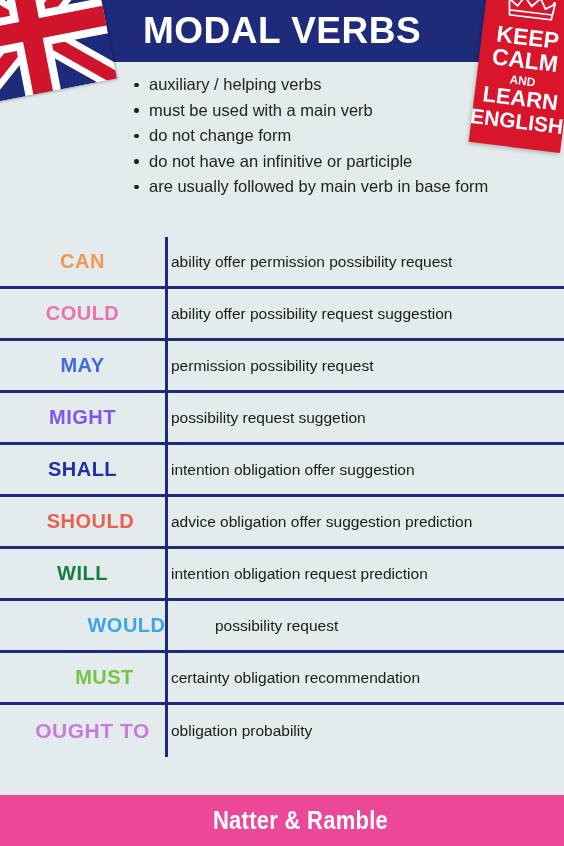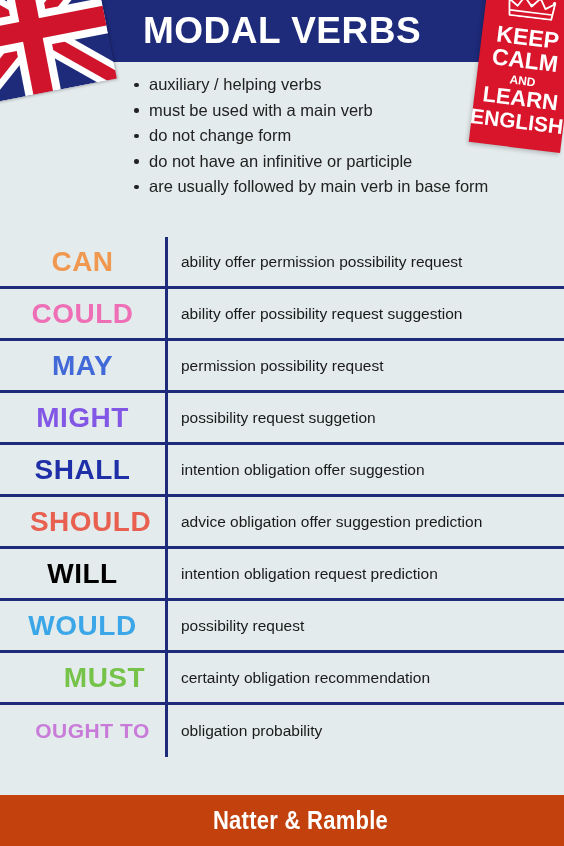--- a/index.html
+++ b/index.html
@@ -109,49 +109,49 @@
     position:relative;
     display:flex;
     align-items:center;
     height:52px;
     border-bottom:3px solid #1e2a7a;
   }
   .modal-row:last-child { border-bottom:none; }
   .modal-name {
     width:165px;
     flex:0 0 165px;
-    font-size:28px;
+    font-size:20px;
     font-weight:bold;
     text-align:center;
     letter-spacing:0.5px;
     white-space:nowrap;
   }
   .modal-name.small { font-size:21px;padding-left:20px; }
   .modal-uses {
     flex:1 1 auto;
-    padding-left:16px;
+    padding-left:6px;
     font-size:15.5px;
     color:#1a1a1a;
     white-space:nowrap;
   }
   
   #table-divider {
     position:absolute;
     left:165px; top:0;
     width:3px;
     height:100%;
     background:#1e2a7a;
     z-index:5;
   }
 
   
   #footer-band {
     position:absolute; left:0; bottom:0;
     width:564px; height:51px;
-    background:#c2410c;
+    background:#ec4899;
     display:flex; align-items:center; justify-content:center;
     z-index:5;
     padding-left:36px;
   }
   #footer-text {
     color:#ffffff;
     font-size:25px;
     font-weight:bold;
     letter-spacing:0.3px;
     transform:scaleX(0.88);
@@ -231,25 +231,25 @@
       </div>
       <div class="modal-row">
         <div class="modal-name" style="color: rgb(31, 47, 168);">SHALL</div>
         <div class="modal-uses">intention obligation  offer  suggestion</div>
       </div>
       <div class="modal-row">
         <div class="modal-name" style="color: rgb(232, 96, 79); padding-left: 16px;">SHOULD</div>
         <div class="modal-uses">advice  obligation  offer  suggestion  prediction</div>
       </div>
       <div class="modal-row">
-        <div class="modal-name" style="color: #000000;">WILL</div>
+        <div class="modal-name" style="color: #15803d;">WILL</div>
         <div class="modal-uses">intention obligation  request prediction</div>
       </div>
       <div class="modal-row">
-        <div class="modal-name" style="color: rgb(59, 166, 232);">WOULD</div>
+        <div class="modal-name" style="color: rgb(59, 166, 232); margin-left: 44px;">WOULD</div>
         <div class="modal-uses">possibility request</div>
       </div>
       <div class="modal-row">
         <div class="modal-name" style="color: rgb(118, 195, 74); padding-left: 44px;">MUST</div>
         <div class="modal-uses">certainty  obligation recommendation</div>
       </div>
       <div class="modal-row">
         <div class="modal-name small" style="color: rgb(200, 123, 216);">OUGHT TO</div>
         <div class="modal-uses">obligation  probability</div>
       </div>

